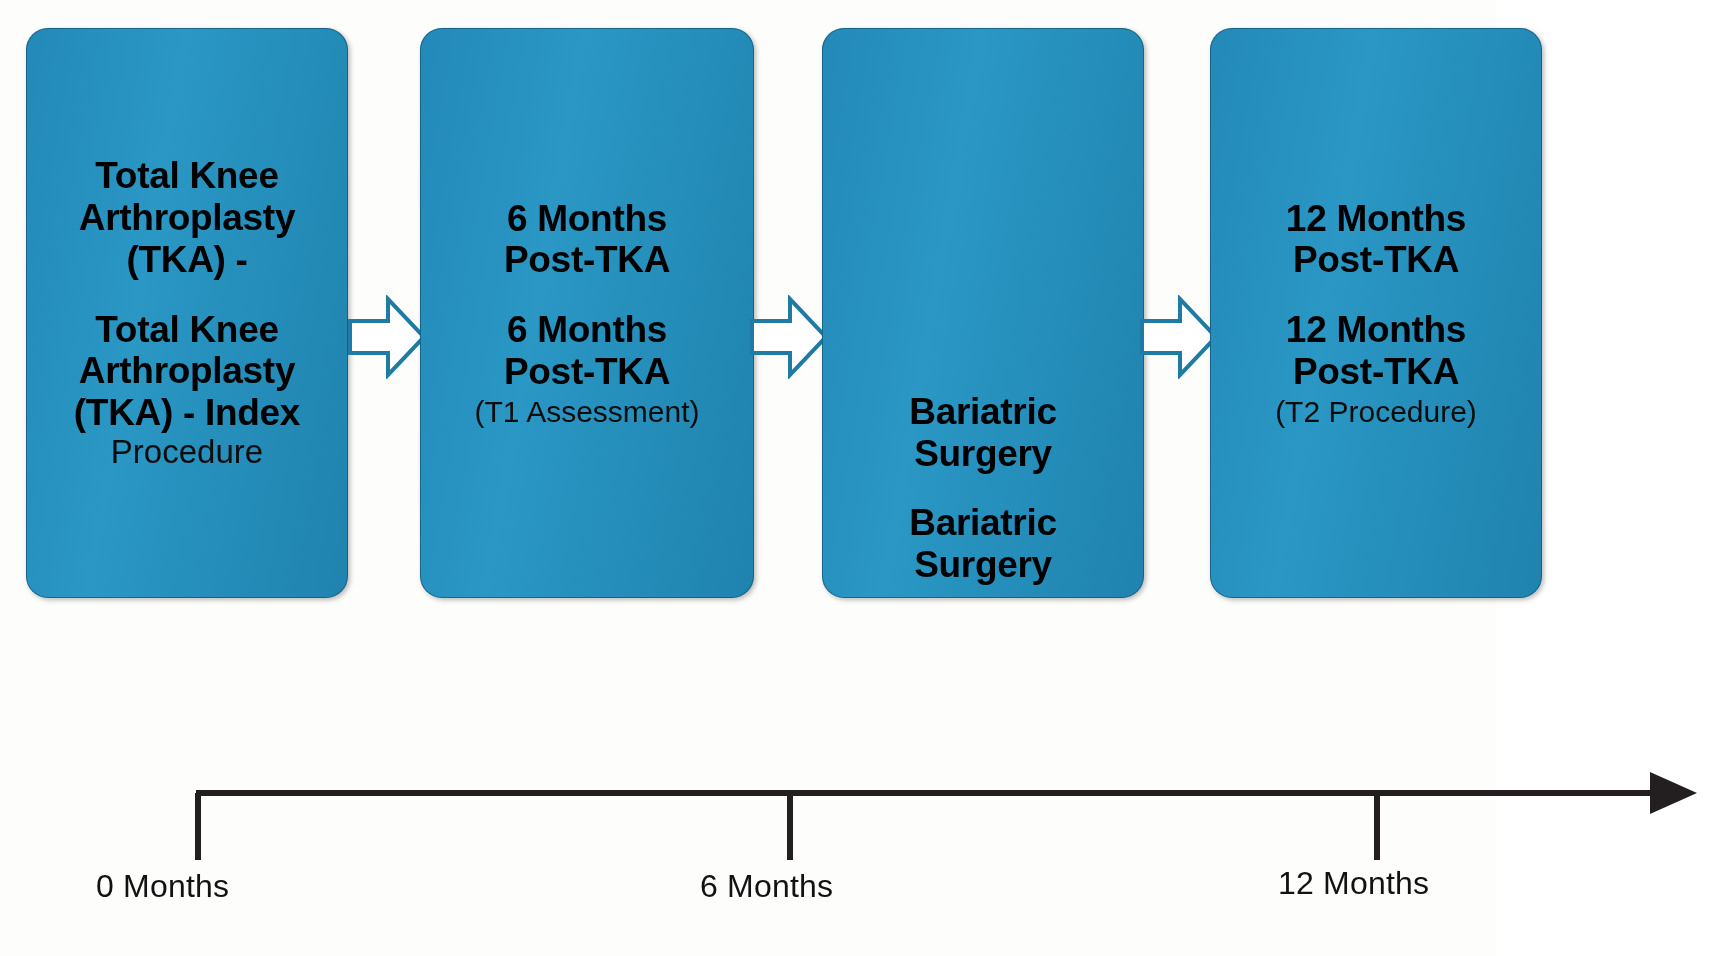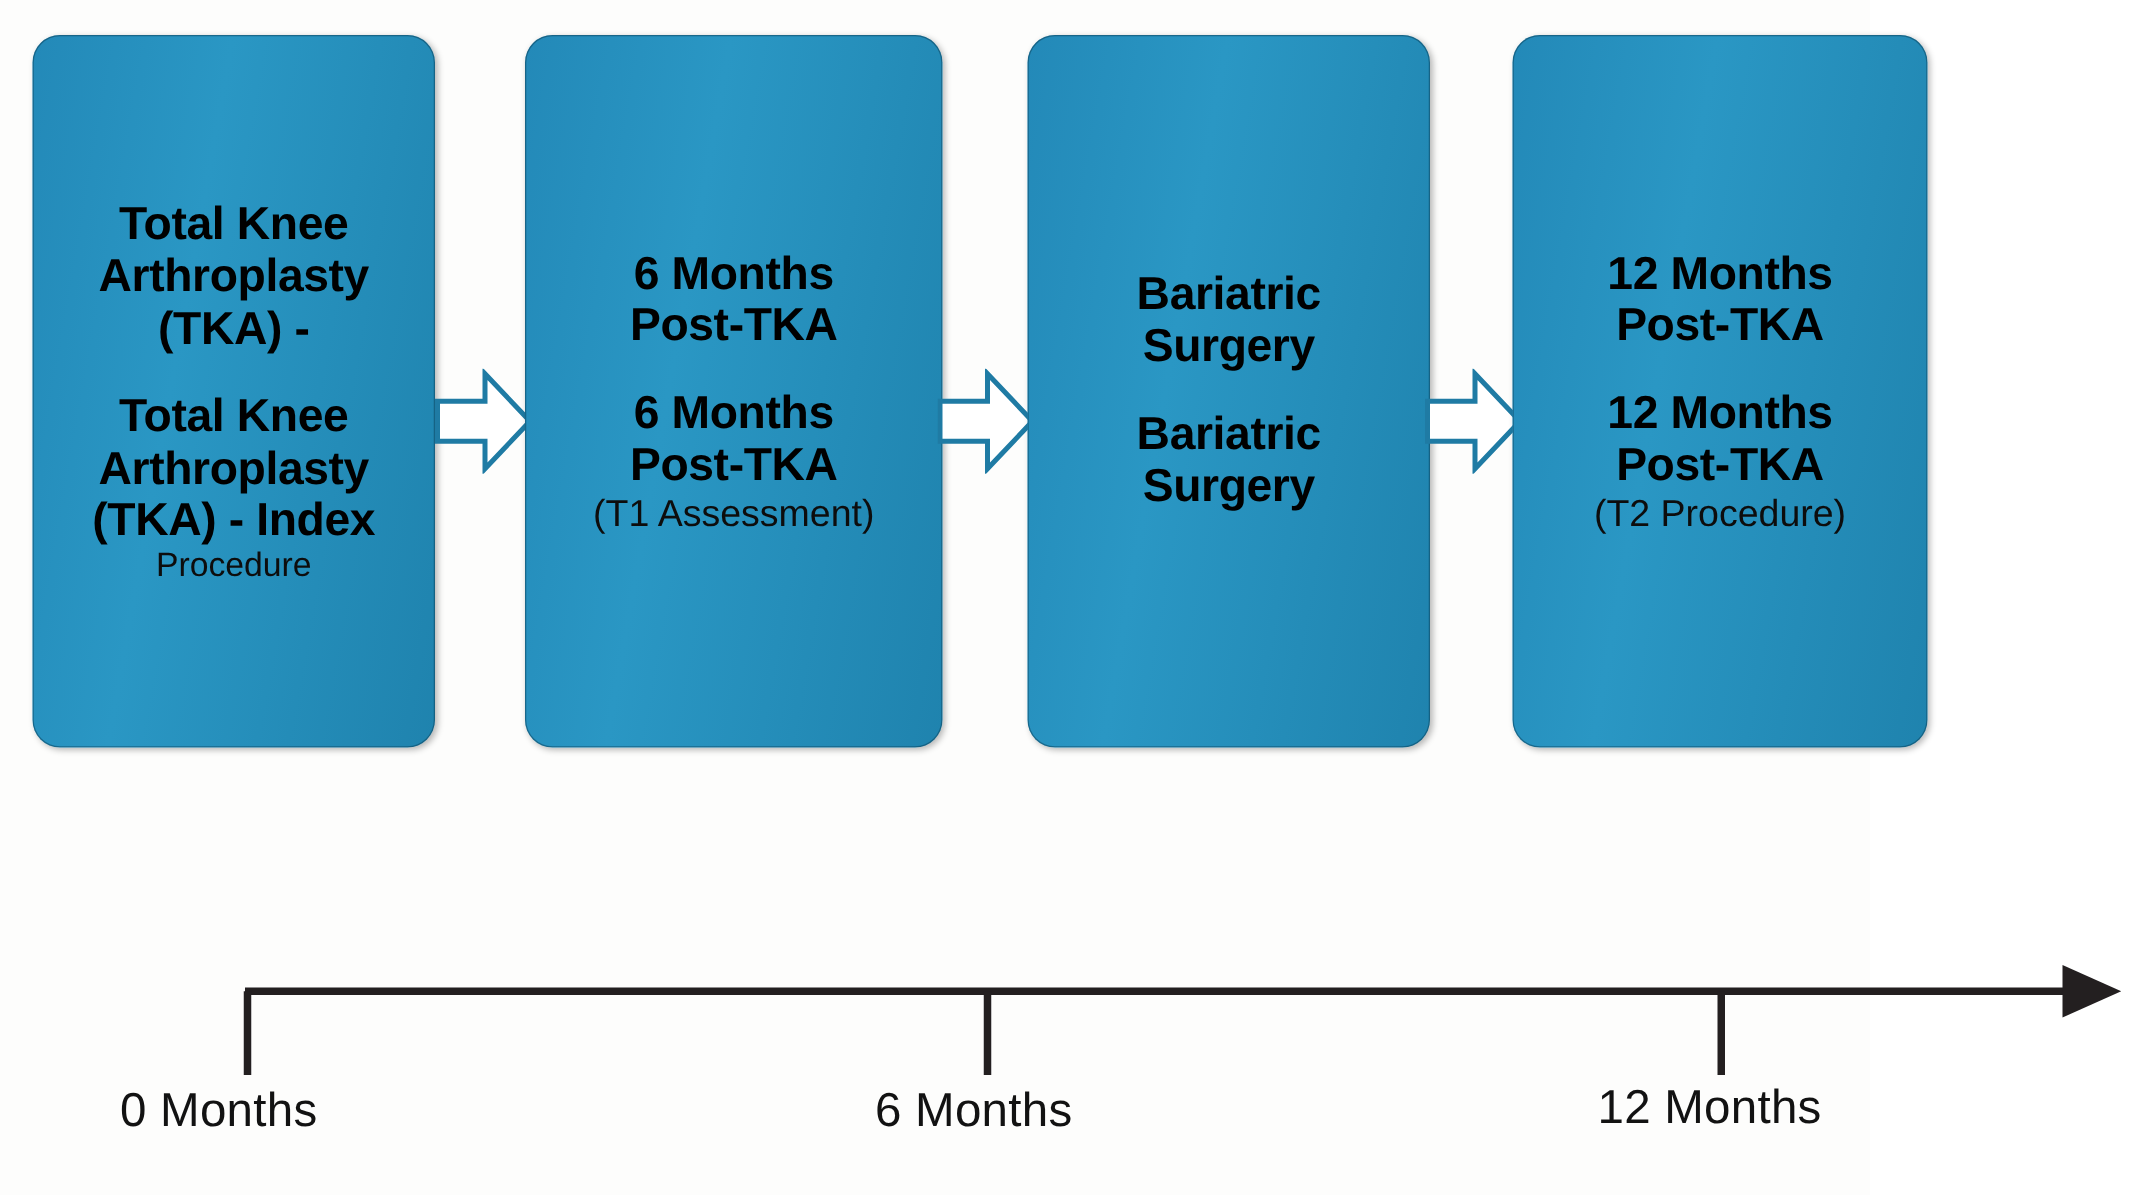--- a/index.html
+++ b/index.html
@@ -42,21 +42,21 @@
     display: flex;
     flex-direction: column;
     align-items: center;
     justify-content: center;
     box-sizing: border-box;
     padding: 10px 12px;
   }
 
   #stage-0 { left: 26px;   width: 322px; }
   #stage-1 { left: 420px;  width: 334px; }
-  #stage-2 { left: 822px;  width: 322px; }
+  #stage-2 { left: 822px;  width: 322px; justify-content: flex-end; }
   #stage-3 { left: 1210px; width: 332px; }
 
   .stage-line-primary {
     color: #000000;
     font-weight: bold;
     font-size: 37px;
     line-height: 1.13;
     text-align: center;
     letter-spacing: -0.3px;
     white-space: pre-line;
@@ -74,21 +74,21 @@
   .stage-line-tertiary {
     color: #0d0d0d;
     font-weight: normal;
     font-size: 30px;
     line-height: 1.12;
     text-align: left;
     white-space: pre-line;
     margin-top: 2px;
   }
   
-  #stage-0 .stage-line-tertiary { margin-top: 0px; font-size: 27px; }
+  #stage-0 .stage-line-tertiary { margin-top: 0px; font-size: 33px; }
 
   
   .block-arrow {
     position: absolute;
     top: 295px;
     width: 78px;
     height: 84px;
   }
   #arrow-0 { left: 348px; }
   #arrow-1 { left: 750px; }
@@ -101,21 +101,21 @@
     position: absolute;
     left: 0;
     top: 700px;
     width: 1725px;
     height: 256px;
   }
   .timeline svg { display: block; }
 
   .tl-label {
     position: absolute;
-    font-size: 38px;
+    font-size: 32px;
     color: #121212;
     font-weight: normal;
     white-space: nowrap;
     letter-spacing: 0.2px;
     text-align: center;
   }
   #tl-label-0 { left: 96px;  top: 168px; }
   #tl-label-1 { left: 700px; top: 168px; }
   #tl-label-2 { left: 1278px; top: 165px; }
 </style>

